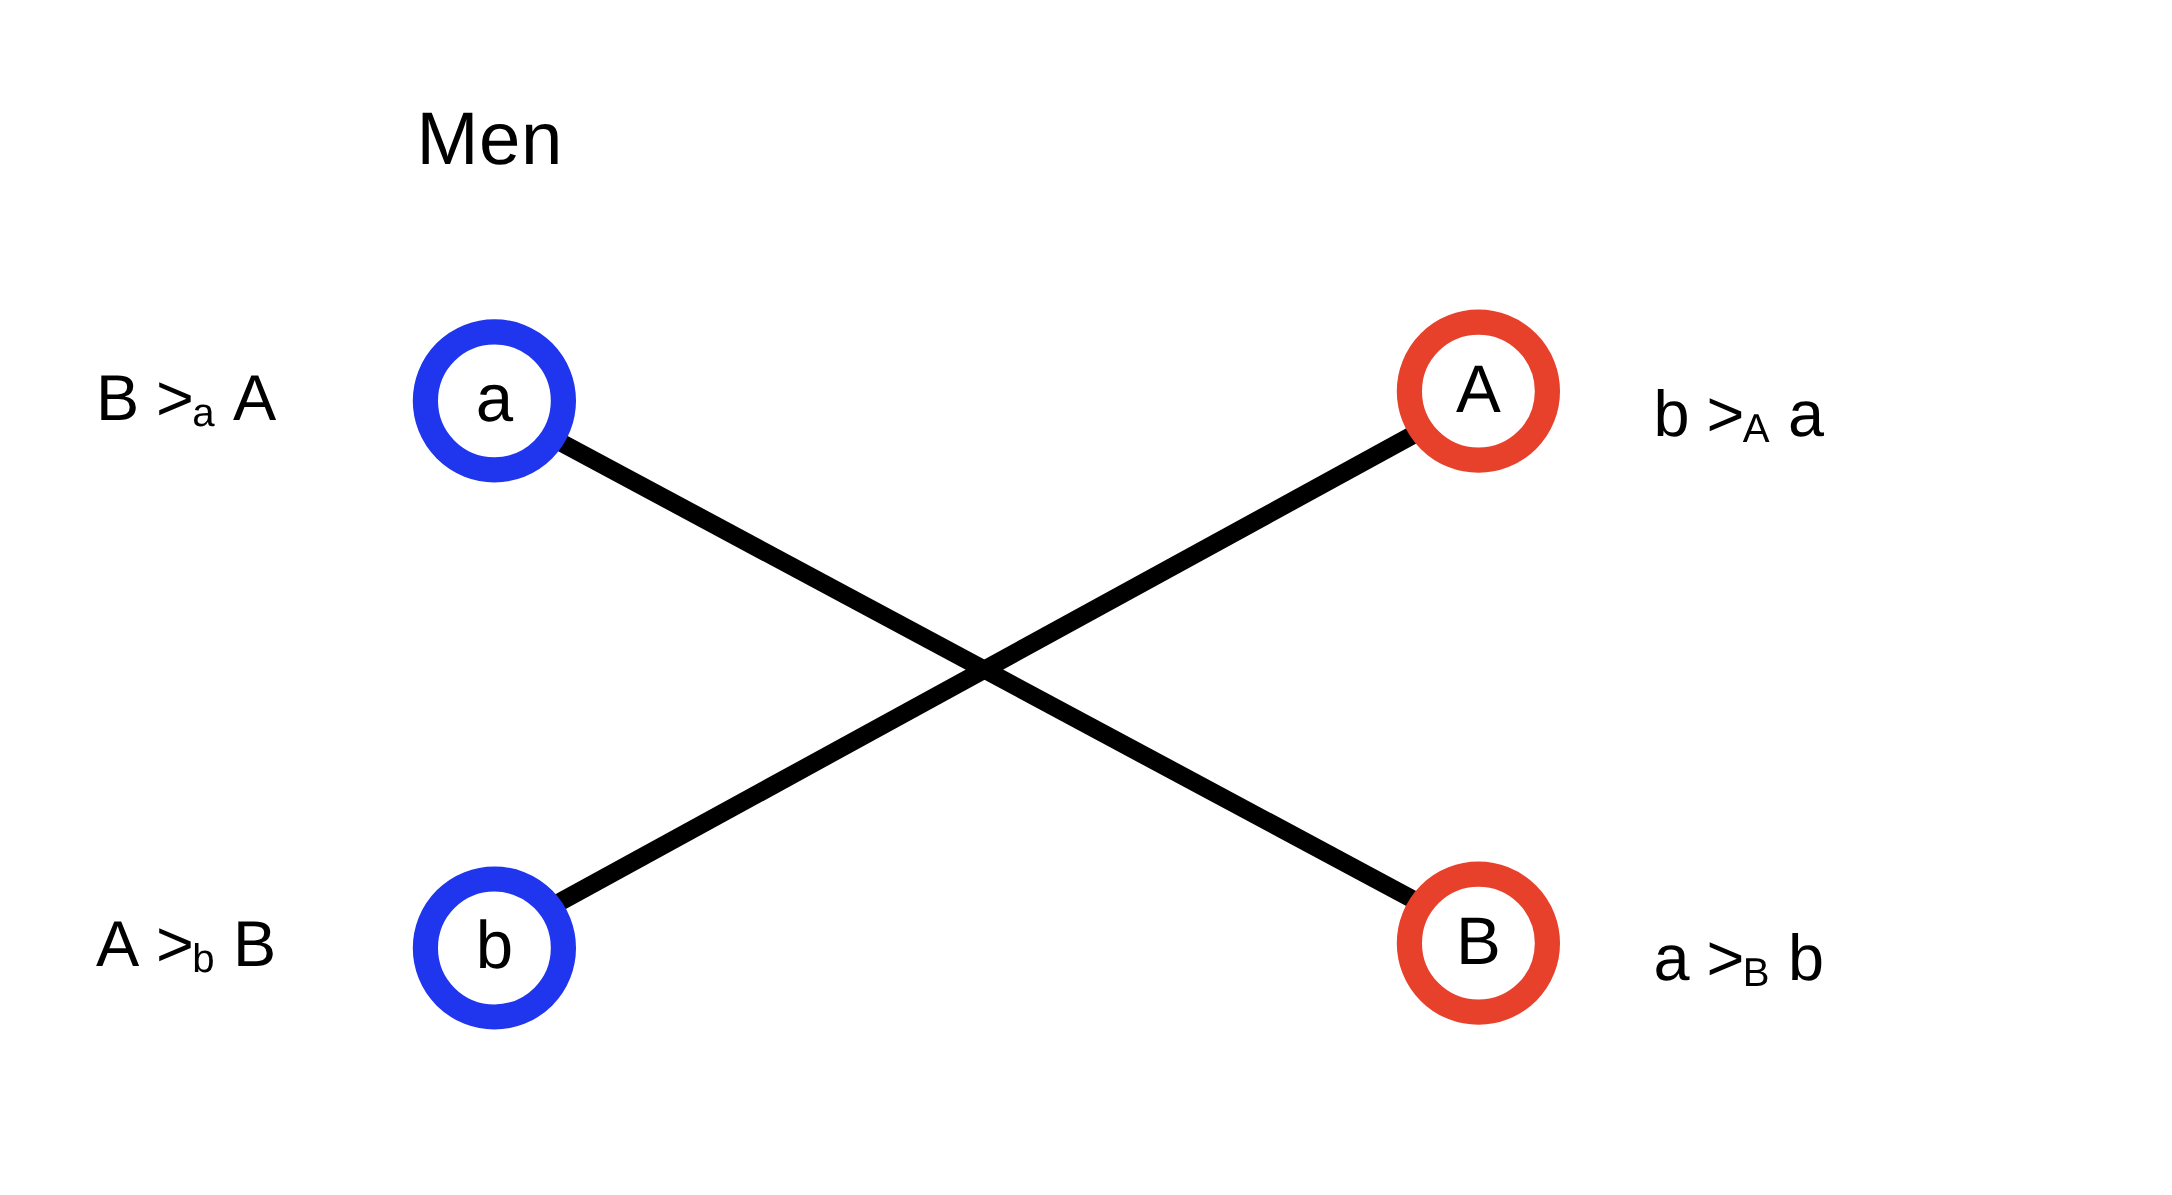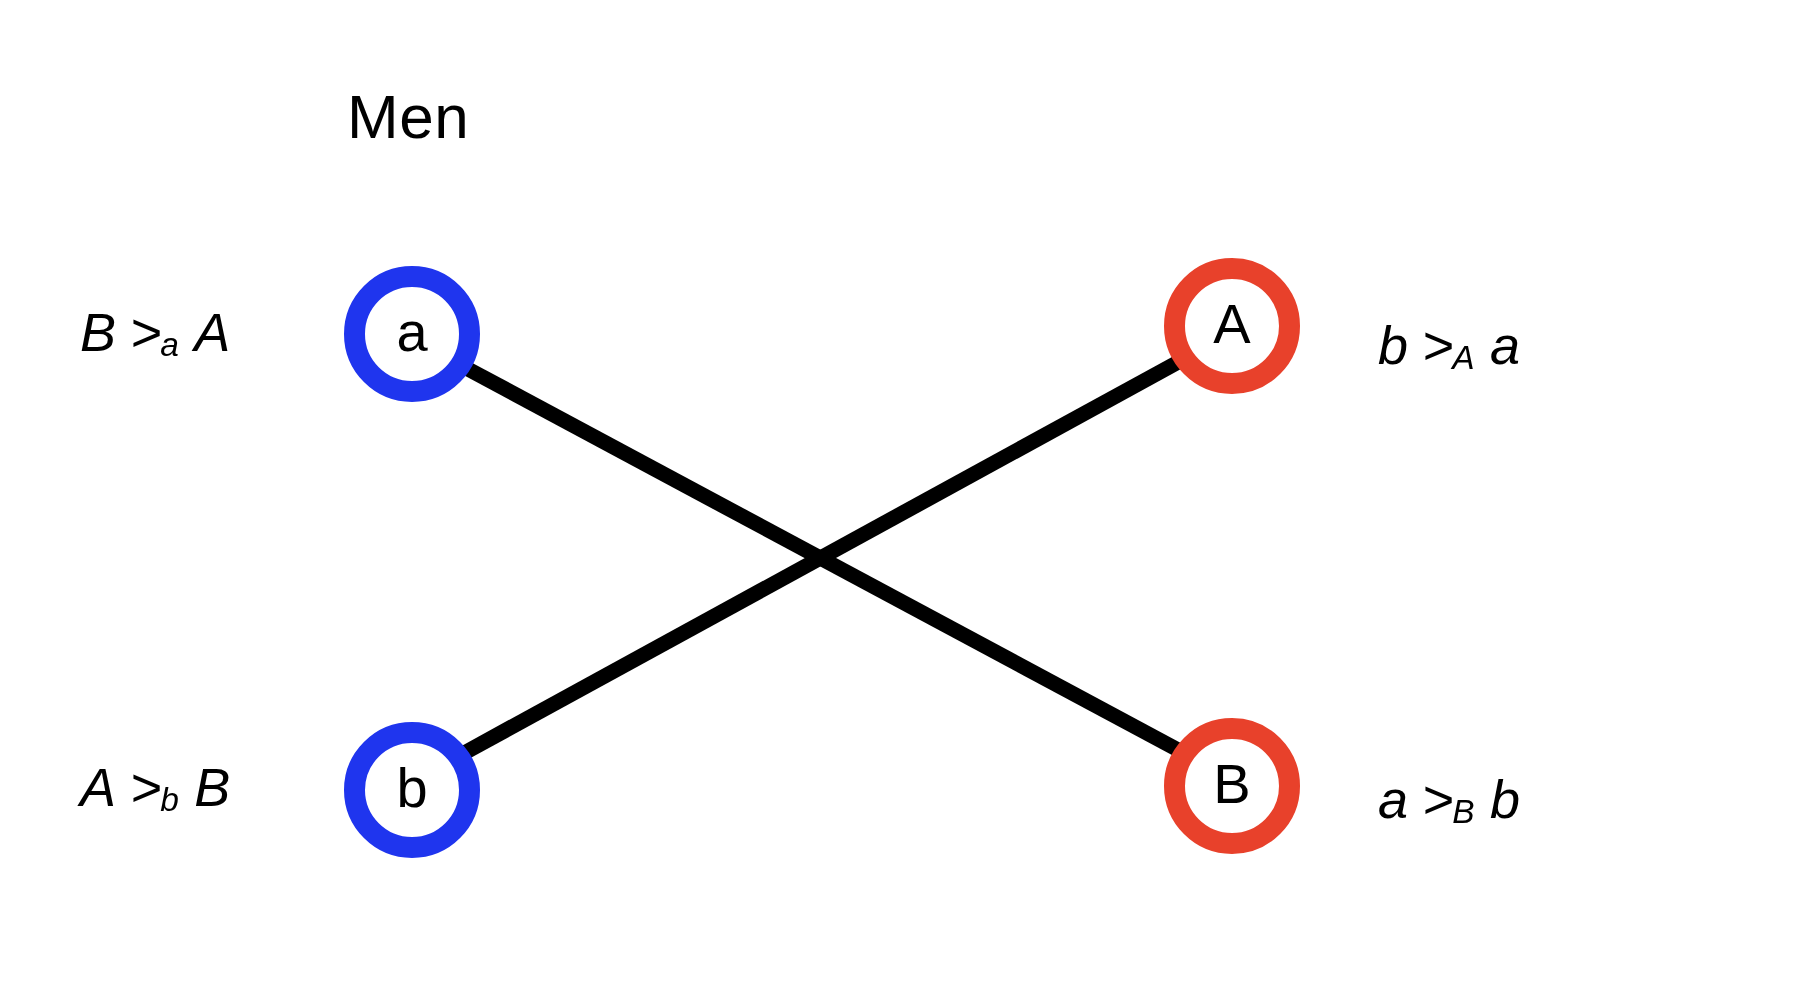--- a/index.html
+++ b/index.html
@@ -77,21 +77,20 @@
 
   
   .pref-label {
     position: absolute;
     z-index: 3;
     font-size: 54px;
     line-height: 1;
     color: #000000;
     white-space: nowrap;
     font-weight: 400;
-    font-style: italic;
   }
   .pref-label .sub {
     font-size: 0.62em;
     vertical-align: baseline;
     position: relative;
     top: 0.14em;
     left: -0.04em;
   }
   .pref-label .gt {
     letter-spacing: 0px;

